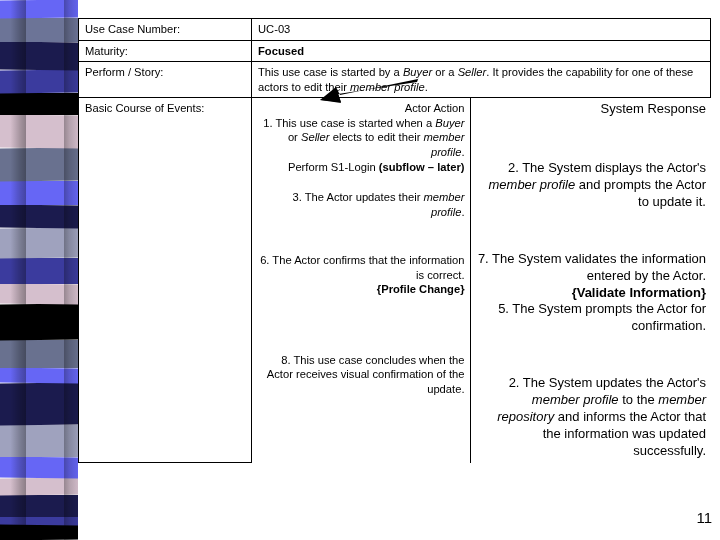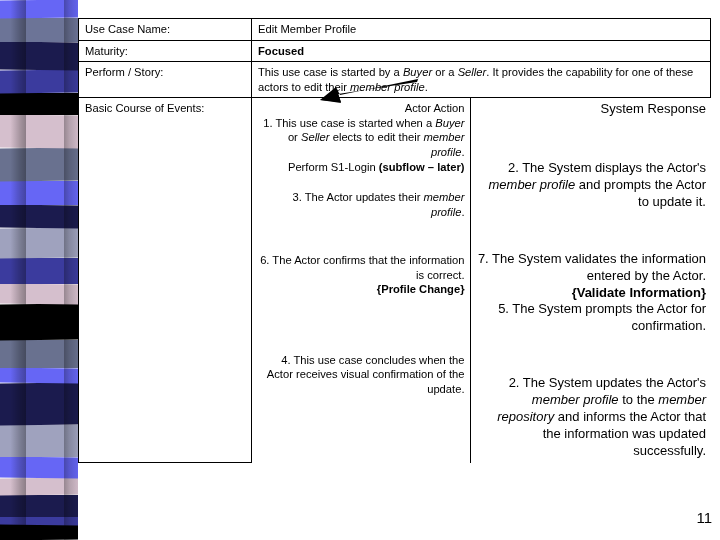--- a/index.html
+++ b/index.html
@@ -138,22 +138,22 @@
   <div class="shade-right"></div>
 </div>
 
 <table id="use-case-table">
   <colgroup>
     <col class="col-label">
       <col class="col-value">
   </colgroup>
   <tbody>
     <tr>
-      <td class="row-label">Use Case Name:</td>
-      <td>Edit Member Profile</td>
+      <td class="row-label">Use Case Number:</td>
+      <td>UC-03</td>
     </tr>
     <tr>
       <td class="row-label">Maturity:</td>
       <td class="cell-bold">Focused</td>
     </tr>
     <tr>
       <td class="row-label">Perform / Story:</td>
       <td>
         <span>This use case is started by a </span><span class="txt-ital">Buyer</span><span> or a </span><span class="txt-ital">Seller</span><span>.  It provides the capability for one of these actors to edit their </span><span class="txt-ital">member profile</span><span>.</span>
       </td>
@@ -180,21 +180,21 @@
                 <div class="flow-gap-1"></div>
                 <div class="flow-block">
                   <span>3.  The Actor updates their </span><span class="txt-ital">member profile</span><span>.</span>
                 </div>
                 <div class="flow-gap-2"></div>
                 <div class="flow-block">
                   <span>6.  The Actor confirms that the information is correct.</span>
                 </div>
                 <div class="flow-block txt-bold">{Profile Change}</div>
                 <div class="flow-gap-3" style="height:56px;"></div>
-                <div class="flow-block">4.  This use case concludes when the Actor receives visual confirmation of the update.</div>
+                <div class="flow-block">8.  This use case concludes when the Actor receives visual confirmation of the update.</div>
               </td>
 
               <td style="border:none;padding:3px 5px 3px 6px;vertical-align:top;font-size:13px;line-height:1.30;">
                 <div>System Response</div>
                 <div class="flow-gap-sys-1" style="height:42px;"></div>
                 <div class="flow-block">
                   <span>2. The System displays the Actor's </span><span class="txt-ital">member profile</span><span> and prompts the Actor to update it.</span>
                 </div>
                 <div class="flow-gap-sys-2" style="height:40px;"></div>
                 <div class="flow-block">7.  The System validates the information entered by the Actor.</div>

